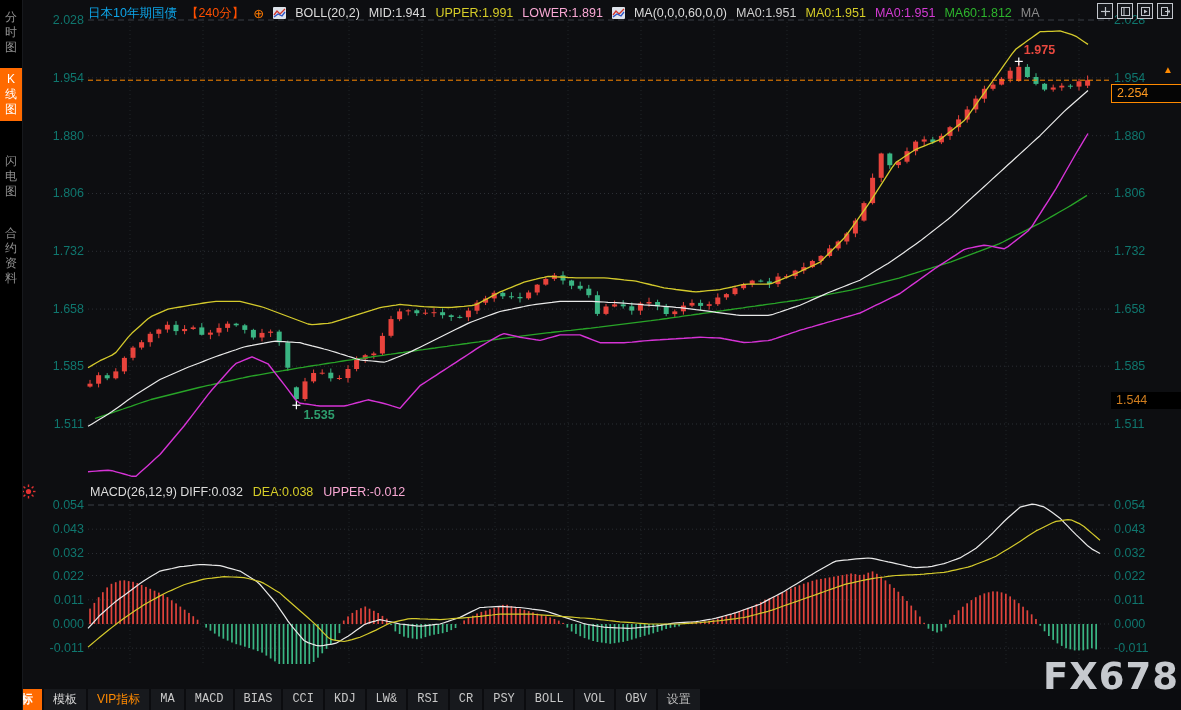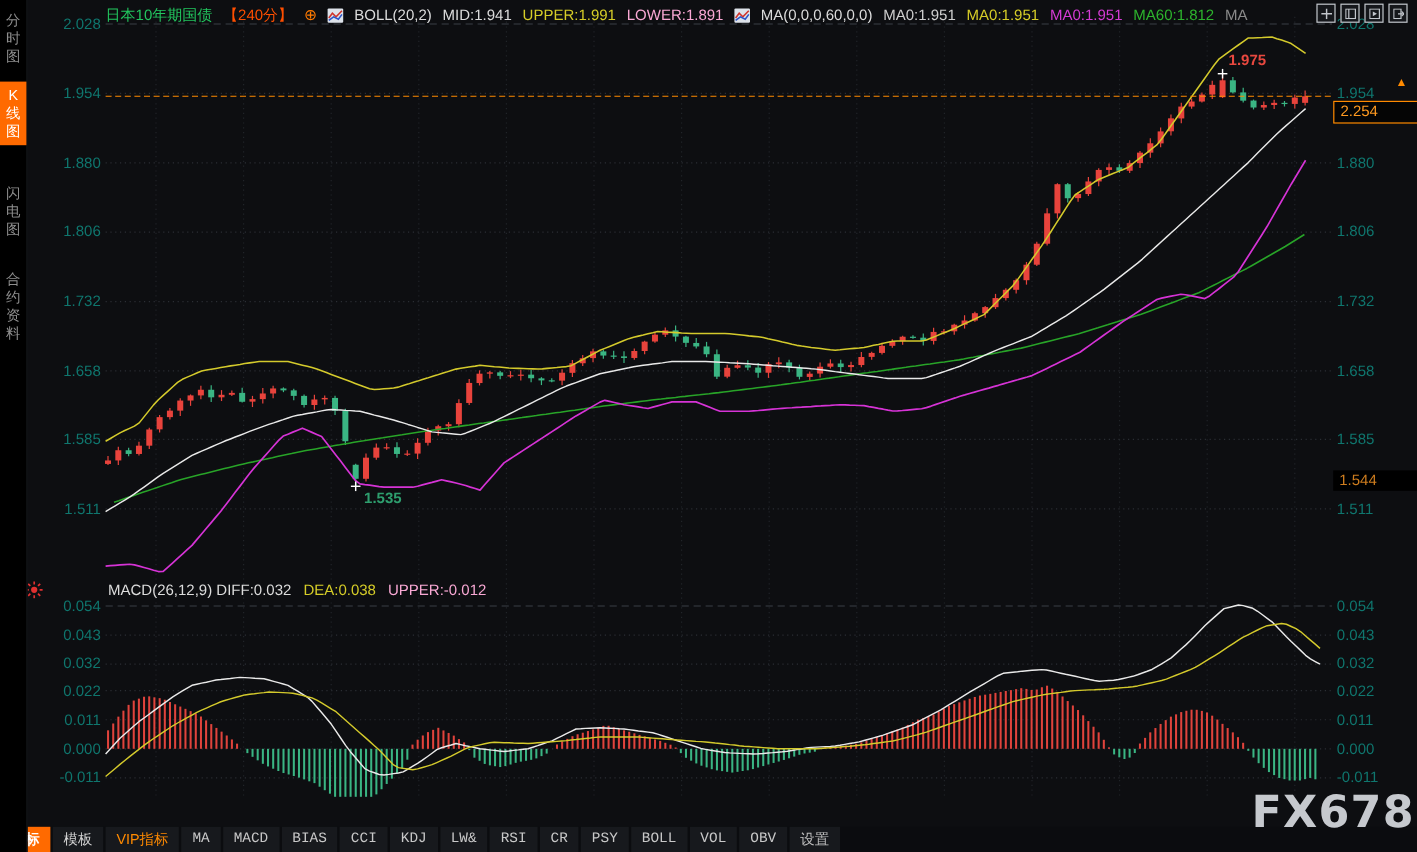--- a/index.html
+++ b/index.html
@@ -8,21 +8,21 @@
   svg{display:block}
   #chart-layer{position:absolute;left:0;top:0;z-index:1;}
   .txt{position:absolute;white-space:nowrap;}
   
   #sidebar{position:absolute;left:0;top:0;width:22px;height:710px;background:#000;z-index:6;border-right:1px solid #17191d;}
   .side-tab{position:absolute;left:0;width:22px;text-align:center;font-size:12px;line-height:15px;
             color:#8f8f8f;white-space:pre-line;padding:4px 0;cursor:pointer;}
   .side-tab.active{background:#ff6a00;color:#fff;}
   
   #header{position:absolute;left:88px;top:4px;height:18px;z-index:4;font-size:12.5px;display:flex;align-items:center;gap:9px;}
-  .h-title{color:#22c55e;}
+  .h-title{color:#0ea5e9;}
   .h-period{color:#ff4f00;}
   .h-zoom{color:#ff7a00;font-size:13px;}
   .mini-ico{display:inline-block;width:13px;height:12px;background:#dde2ea;border-radius:1px;}
   .c-wh{color:#dcdcdc}.c-yel{color:#d6cd28}.c-mag{color:#f9a8d4}
   #win-icons{position:absolute;right:8px;top:3px;z-index:5;display:flex;gap:4px;}
   .win-ico{width:14px;height:14px;border:1px solid #c2c6cc;background:#15171b;display:flex;align-items:center;justify-content:center;cursor:pointer;}
   
   .tick{font-size:12.5px;color:#0f766e;z-index:3;}
   .tick.left{width:56px;text-align:right;left:28px;}
   .tick.right{left:1114px;}

